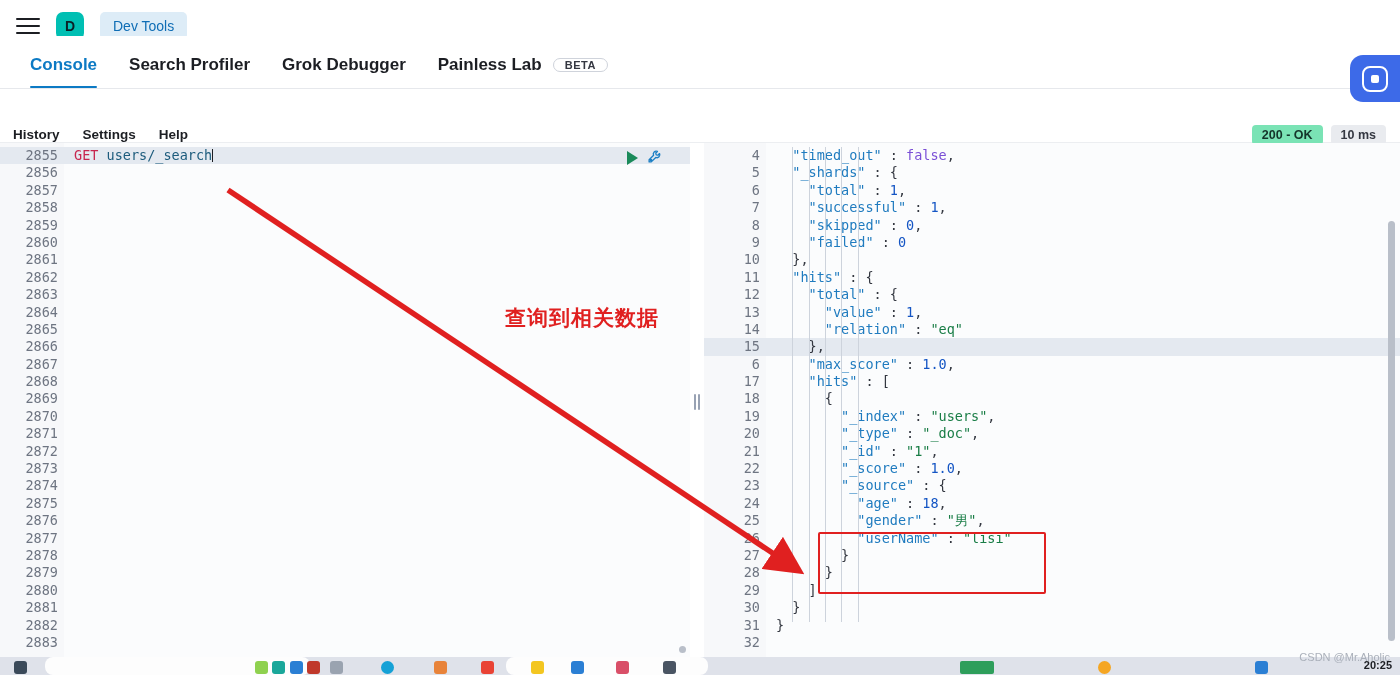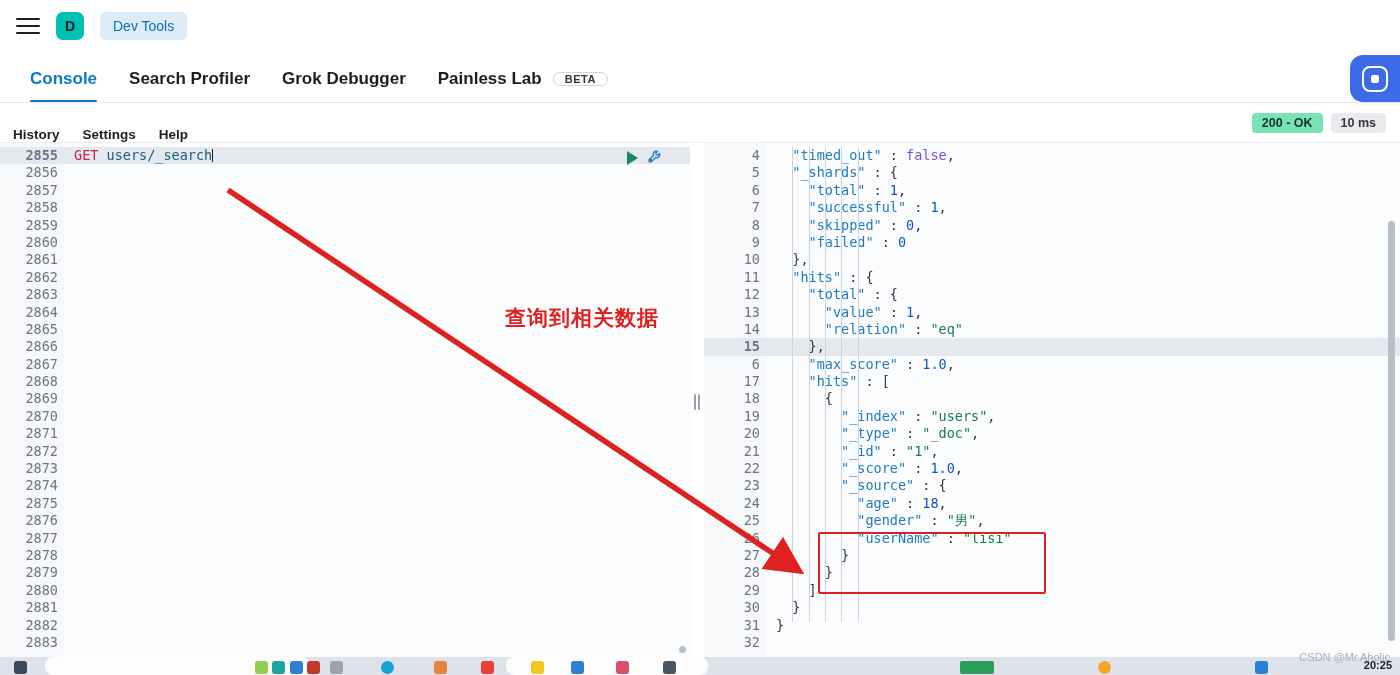--- a/index.html
+++ b/index.html
@@ -26,21 +26,21 @@
     display: flex; align-items: center; justify-content: center;
     margin-right: 16px; cursor: pointer;
   }
   .crumb-pill {
     background: #ddecf7; color: #0f6db5; font-size: 14px; font-weight: 500;
     padding: 6px 13px; border-radius: 5px; cursor: pointer;
   }
 
   
   .tab-bar {
-    position: absolute; left: 0; top: 50px; width: 1400px; height: 53px;
+    position: absolute; left: 0; top: 36px; width: 1400px; height: 53px;
     background: #ffffff; border-bottom: 1px solid #e6e8ec;
     display: flex; align-items: flex-end; padding-left: 14px;
   }
   .tab {
     font-size: 17px; font-weight: bold; color: #1c1e23;
     padding: 0 16px 13px 16px; cursor: pointer; position: relative;
     display: flex; align-items: center; gap: 11px; white-space: nowrap;
   }
   .tab.active { color: #0c7ac4; }
   .tab.active::after {
@@ -67,21 +67,21 @@
   
   .menu-row {
     position: absolute; left: 0; top: 105px; width: 1400px; height: 38px;
     background: #ffffff; display: flex; align-items: flex-end; padding-left: 13px;
     border-bottom: 1px solid #eceef1;
   }
   .menu-item {
     font-size: 13.5px; font-weight: bold; color: #1c1e23;
     margin-right: 23px; cursor: pointer;
   }
-  .status-wrap { position: absolute; right: 14px; top: 8px; display: flex; gap: 8px; align-items: center; }
+  .status-wrap { position: absolute; right: 14px; top: 20px; display: flex; gap: 8px; align-items: center; }
   .status-ok {
     background: #7ae3b5; color: #14342a; font-size: 12.5px; font-weight: bold;
     padding: 3px 10px; border-radius: 4px;
   }
   .status-ms {
     background: #e9ebef; color: #343741; font-size: 12.5px; font-weight: bold;
     padding: 3px 10px; border-radius: 4px;
   }
 
   
@@ -112,21 +112,21 @@
     border-left: 4px solid transparent; border-right: 4px solid transparent;
   }
   .gutter .ln .fold.down { border-top: 5px solid #6e7582; }
   .gutter .ln .fold.up { border-bottom: 5px solid #6e7582; }
   .code-body {
     flex: 1; padding-top: 4px; position: relative;
     background: #fbfcfd; white-space: pre; overflow: hidden;
   }
   .code-body .row { height: 17.4px; padding-left: 10px; }
   .row.hl { background: #e4e9f0; }
-  .gutter .ln.hl { background: #e4e9f0; font-weight: bold; }
+  .gutter .ln.hl { background: #e4e9f0; }
 
   
   .t-key { color: #1f7bbf; }
   .t-str { color: #197d46; }
   .t-num { color: #1455c4; }
   .t-bool { color: #7a4fd6; }
   .t-punc { color: #333740; }
   .t-method { color: #c7254e; }
   .t-url { color: #1c5b7c; }
 

